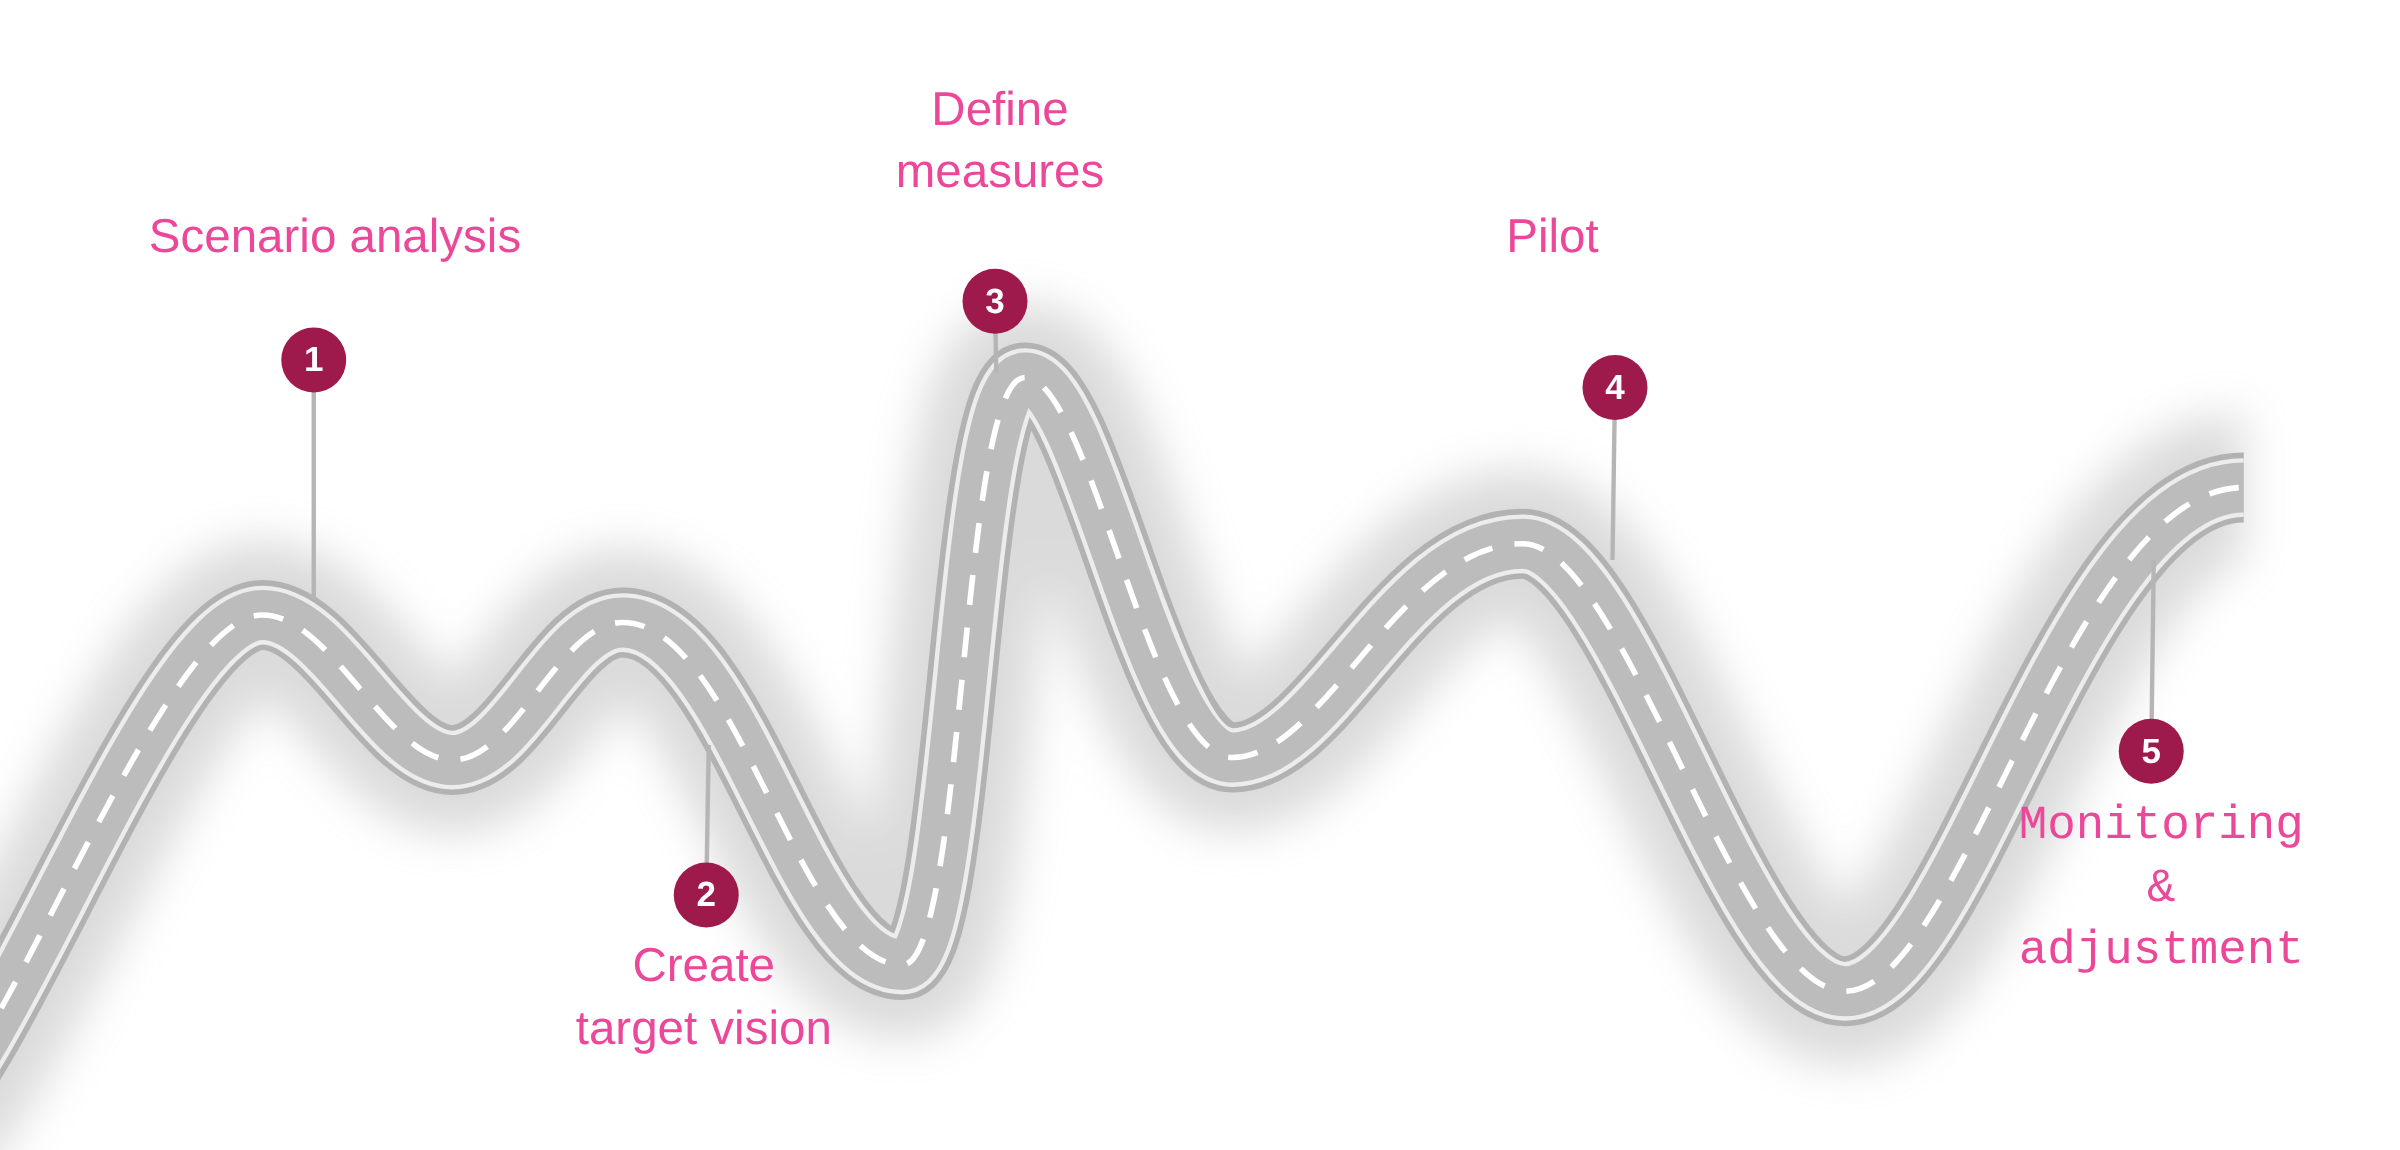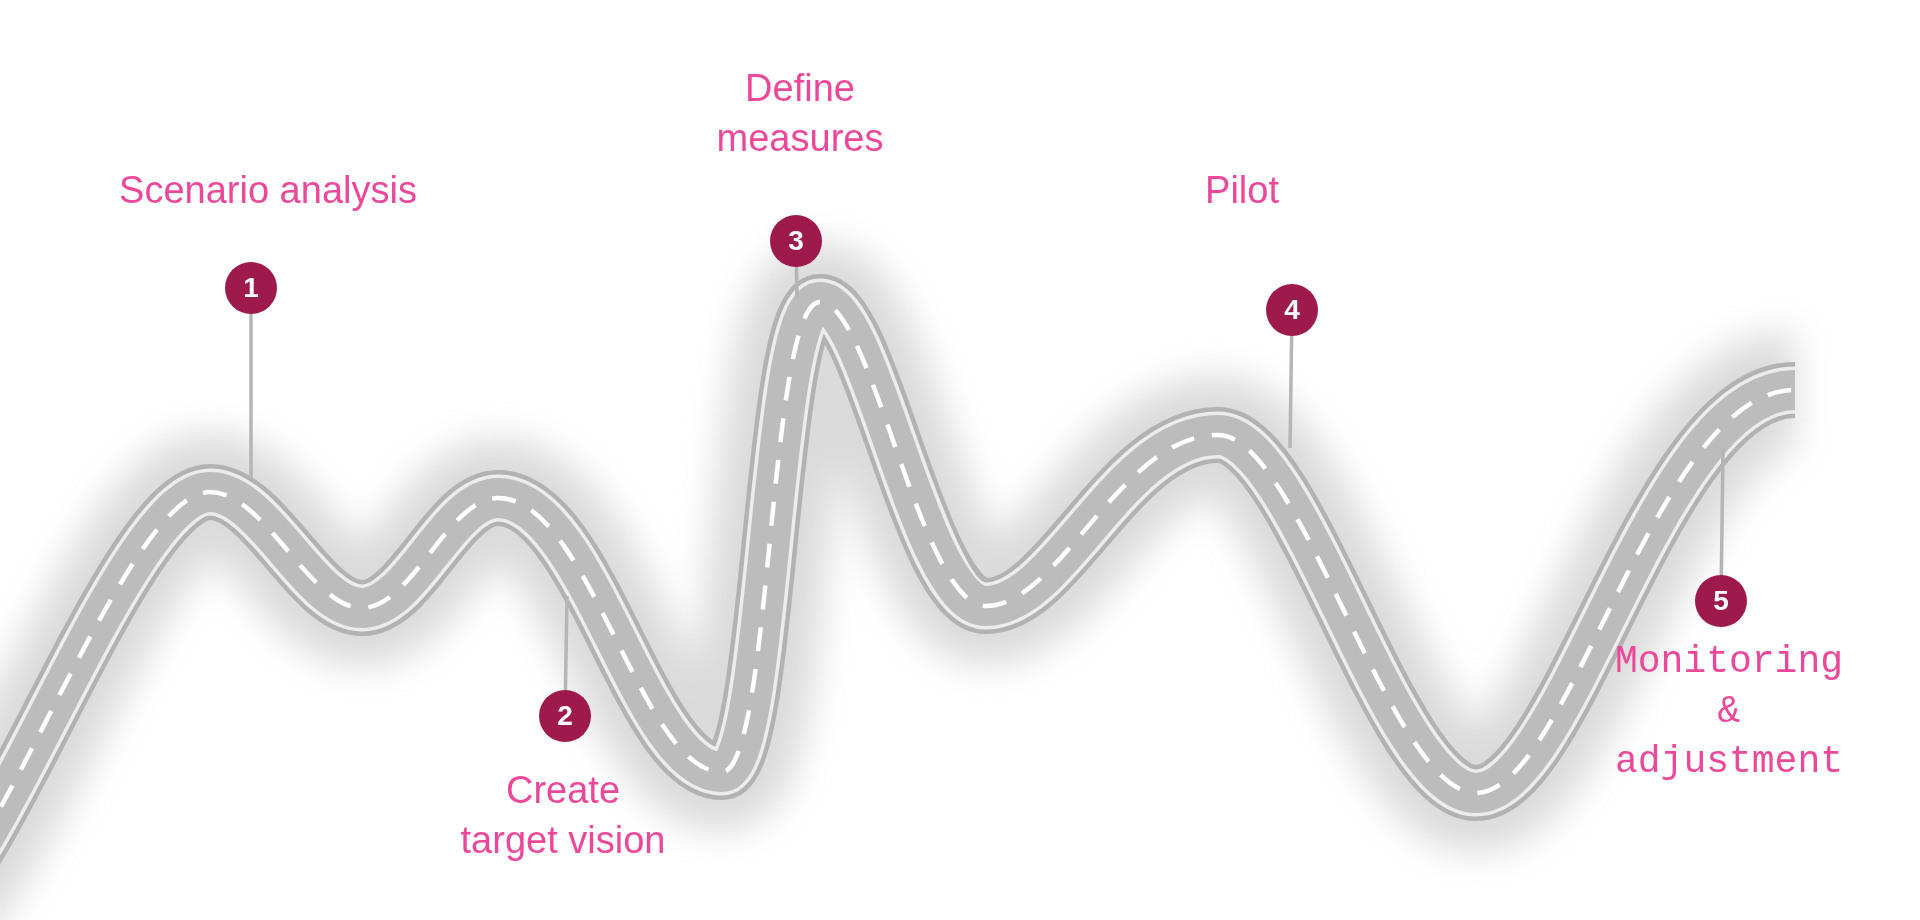--- a/index.html
+++ b/index.html
@@ -133,21 +133,21 @@
     <span>3</span>
   </div>
   <div class="milestone-marker" style="left:1292px; top:310px;">
     <span>4</span>
   </div>
   <div class="milestone-marker" style="left:1721px; top:601px;">
     <span>5</span>
   </div>
 
   <div class="milestone-label" style="left:268px; top:190px;">Scenario analysis</div>
-  <div class="milestone-label" style="left:563px; top:815px;">Create
+  <div class="milestone-label" style="left:563px; top:798px;">Create
 target vision</div>
   <div class="milestone-label" style="left:800px; top:113px;">Define
 measures</div>
   <div class="milestone-label" style="left:1242px; top:190px;">Pilot</div>
   <div class="milestone-label" style="left:1729px; top:712px;font-family:Liberation Mono, monospace;">Monitoring &amp;
 adjustment</div>
 
 </div>
 
 </body></html>

